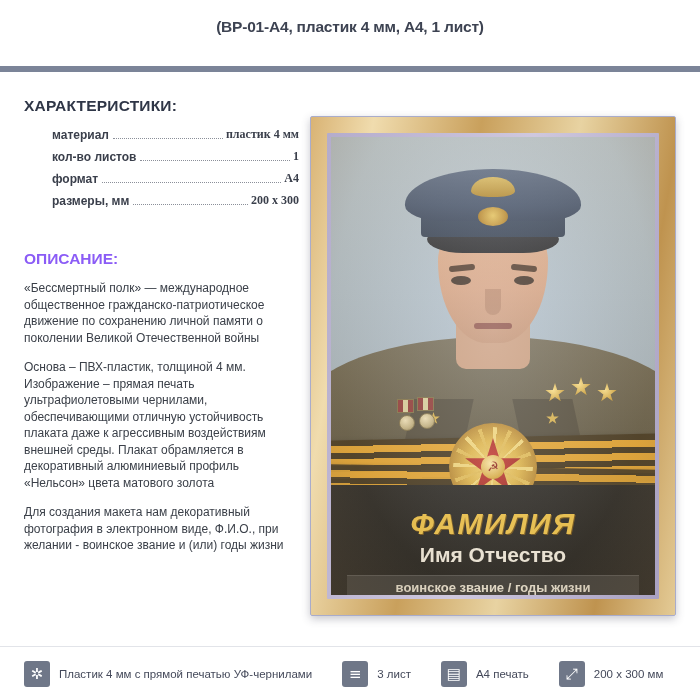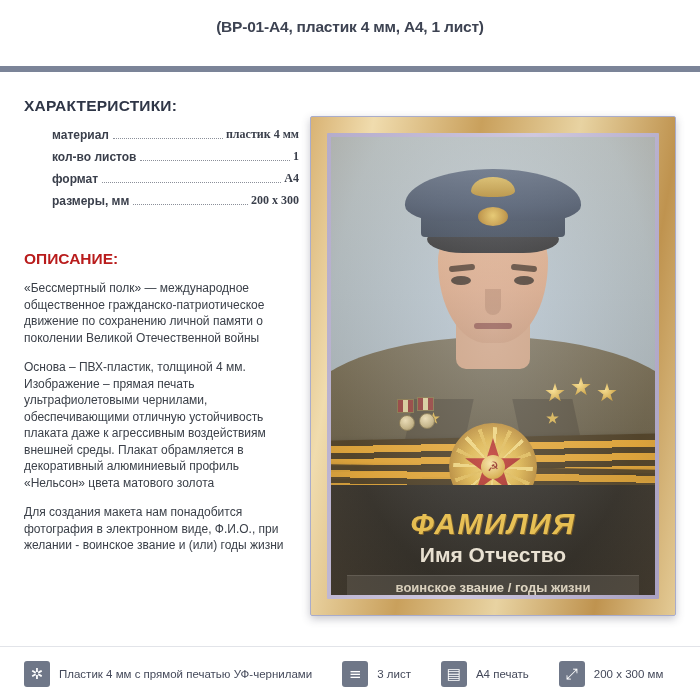--- a/index.html
+++ b/index.html
@@ -66,21 +66,21 @@
     flex: 1 1 auto;
     border-bottom: 1.5px dotted #8b8f99;
     margin: 0 3px 3px 4px;
     height: 1px;
   }
   .spec-value { flex: 0 0 auto; font-family: Liberation Serif, serif; }
 
   .desc-title {
     font-size: 15.5px;
     font-weight: bold;
-    color: #b91c1c;
+    color: #8b5cf6;
     margin-top: 42px;
     margin-bottom: 12px;
   }
   .desc-p {
     font-size: 12px;
     line-height: 16.5px;
     color: #3b4049;
     margin: 4px 0 13px 0;
   }
 
@@ -397,21 +397,21 @@
   </div>
   <div class="spec-row">
     <span class="spec-label">размеры, мм</span>
     <span class="spec-dots"></span>
     <span class="spec-value">200 x 300</span>
   </div>
 
   <div class="desc-title">ОПИСАНИЕ:</div>
   <p class="desc-p">«Бессмертный полк» — международное общественное гражданско-патриотическое движение по сохранению личной памяти о поколении Великой Отечественной войны</p>
   <p class="desc-p">Основа – ПВХ-пластик, толщиной 4 мм. Изображение – прямая печать ультрафиолетовыми чернилами, обеспечивающими отличную устойчивость плаката даже к агрессивным воздействиям внешней среды. Плакат обрамляется в декоративный алюминиевый профиль «Нельсон» цвета матового золота</p>
-  <p class="desc-p">Для создания макета нам понадобится фотография в электронном виде, Ф.И.О., при желании - воинское звание и (или) годы жизни</p>
+  <p class="desc-p">Для создания макета нам декоративный фотография в электронном виде, Ф.И.О., при желании - воинское звание и (или) годы жизни</p>
 </div>
 
 <div class="poster-wrap">
   <div class="frame-outer"></div>
   <div class="frame-inner-bevel"></div>
 
   <div class="poster">
 
     <div class="portrait">
       <div class="p-bg"></div>

